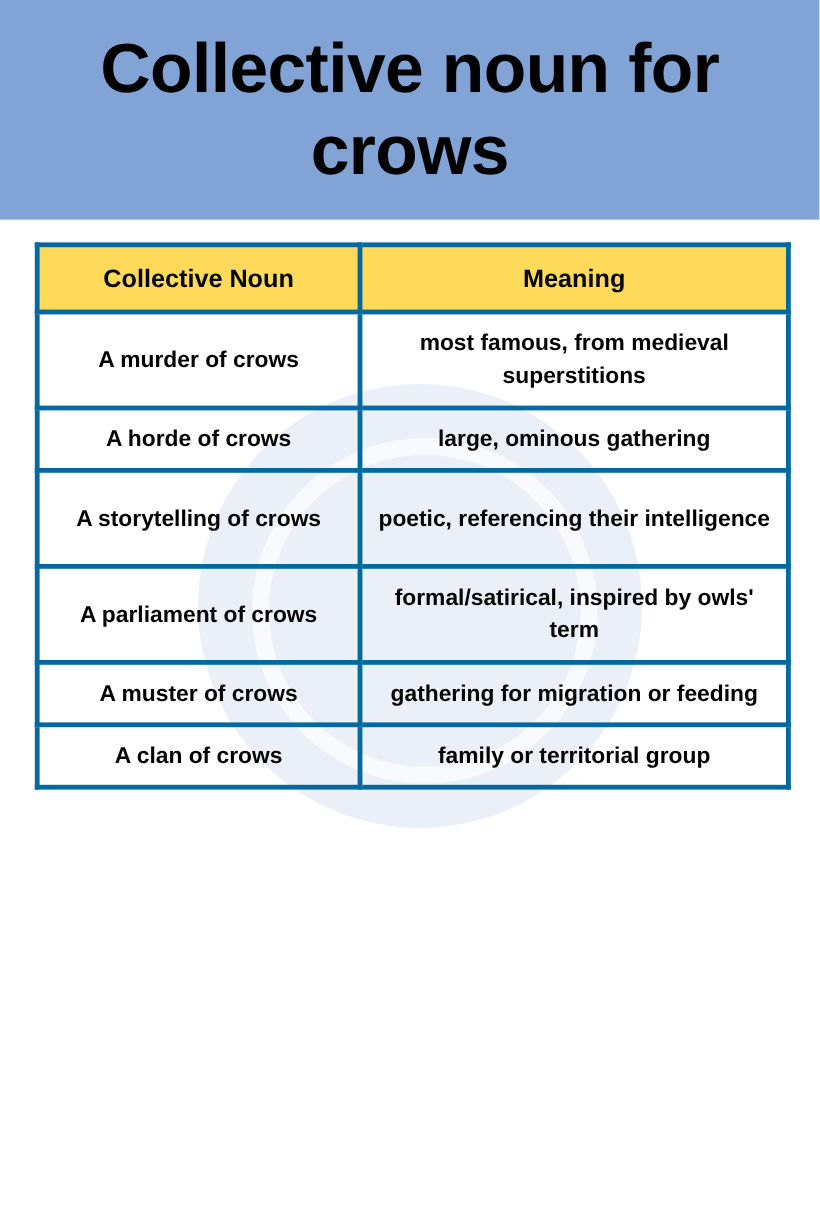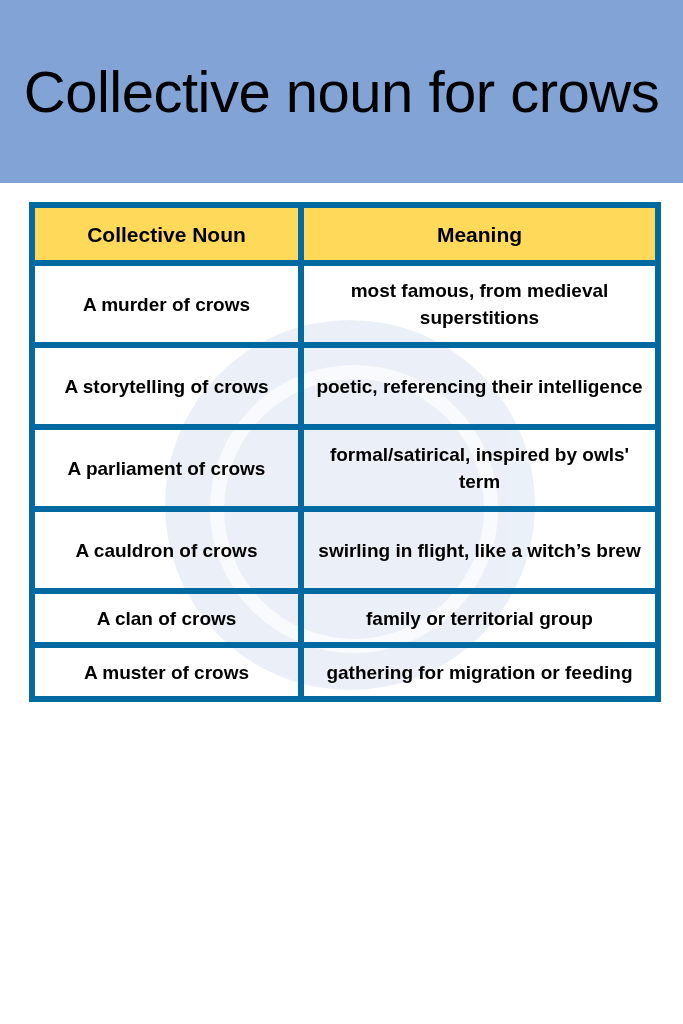--- a/index.html
+++ b/index.html
@@ -1,22 +1,22 @@
 <!DOCTYPE html>
 <html><head>
 <meta charset="utf-8">
 <style>
   html,body{margin:0;padding:0;}
   body{width:683px;height:1024px;background:#ffffff;position:relative;overflow:hidden;font-family:"Liberation Sans","DejaVu Sans",sans-serif;color:#000;}
   .banner{position:absolute;left:0;top:0;width:683px;height:183px;background:#81a3d5;display:flex;align-items:center;justify-content:center;}
-  .banner h1{margin:0;font-size:58px;line-height:68px;font-weight:normal;text-align:center;letter-spacing:-0.5px;width:640px;}
+  .banner h1{margin:0;font-size:58px;line-height:68px;font-weight:bold;text-align:center;letter-spacing:-0.5px;width:640px;}
   .watermark{position:absolute;left:165px;top:320px;width:370px;height:370px;border-radius:50%;background:#dbe5f3;opacity:0.55;}
   .watermark::after{content:"";position:absolute;left:45px;top:45px;width:260px;height:260px;border-radius:50%;border:14px solid #ffffff;opacity:0.7;}
   table{position:absolute;left:29px;top:202px;width:626px;border-collapse:collapse;table-layout:fixed;}
-  td,th{border:6px solid #0369a1;text-align:center;vertical-align:middle;font-size:19px;font-weight:bold;line-height:27px;padding:0 8px;background:transparent;}
+  td,th{border:4px solid #0369a1;text-align:center;vertical-align:middle;font-size:19px;font-weight:bold;line-height:27px;padding:0 8px;background:transparent;}
   th{background:#ffd95a;height:52px;font-size:21px;}
   col.c1{width:269px;} col.c2{width:357px;}
   tr.tall td{height:76px;}
   tr.short td{height:48px;}
   .footer{position:absolute;left:0;top:984px;width:627px;text-align:center;font-size:22px;font-weight:bold;margin-top:43px;}
 </style>
 </head>
 <body>
 
 <div class="banner">
@@ -34,36 +34,36 @@
     <tr>
       <th>Collective Noun</th>
       <th>Meaning</th>
     </tr>
   </thead>
   <tbody>
     <tr class="tall">
         <td>A murder of crows</td>
         <td>most famous, from medieval superstitions</td>
       </tr>
+    <tr class="short">
+        <td>A horde of crows</td>
+        <td>large, ominous gathering</td>
+      </tr>
     <tr class="tall">
         <td>A storytelling of crows</td>
         <td>poetic, referencing their intelligence</td>
       </tr>
     <tr class="tall">
         <td>A parliament of crows</td>
         <td>formal/satirical, inspired by owls' term</td>
       </tr>
-    <tr class="tall">
-        <td>A cauldron of crows</td>
-        <td>swirling in flight, like a witch’s brew</td>
+    <tr class="short">
+        <td>A muster of crows</td>
+        <td>gathering for migration or feeding</td>
       </tr>
     <tr class="short">
         <td>A clan of crows</td>
         <td>family or territorial group</td>
-      </tr>
-    <tr class="short">
-        <td>A muster of crows</td>
-        <td>gathering for migration or feeding</td>
       </tr>
   </tbody>
 </table>
 
 <div class="footer">www.wordscoach.com</div>
 
 </body></html>

